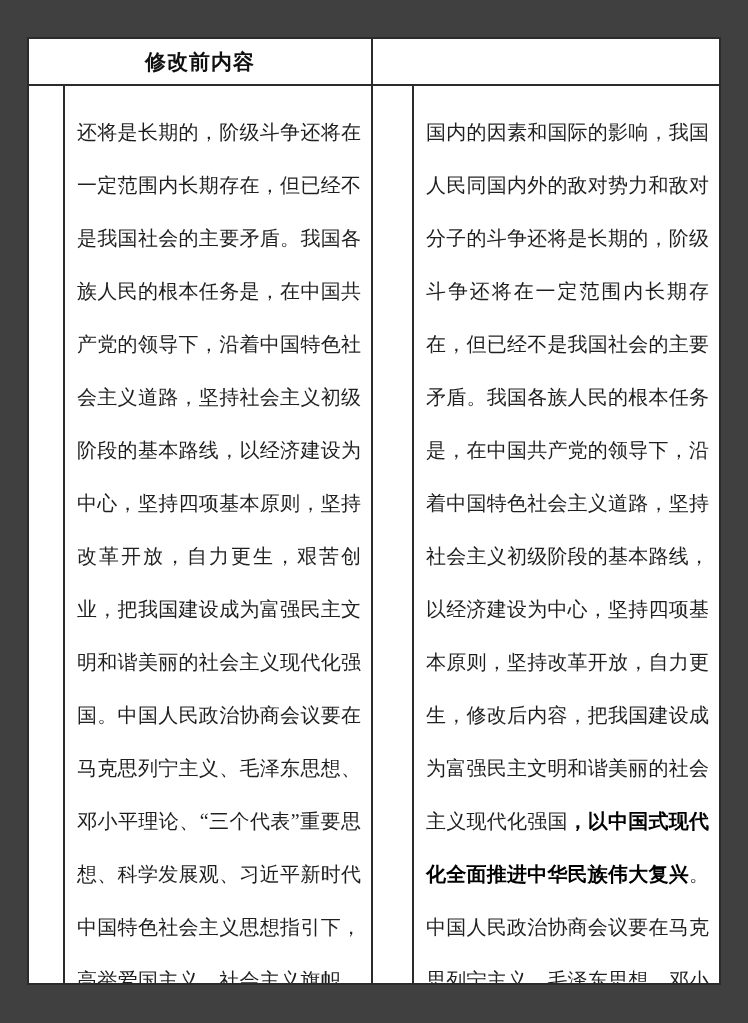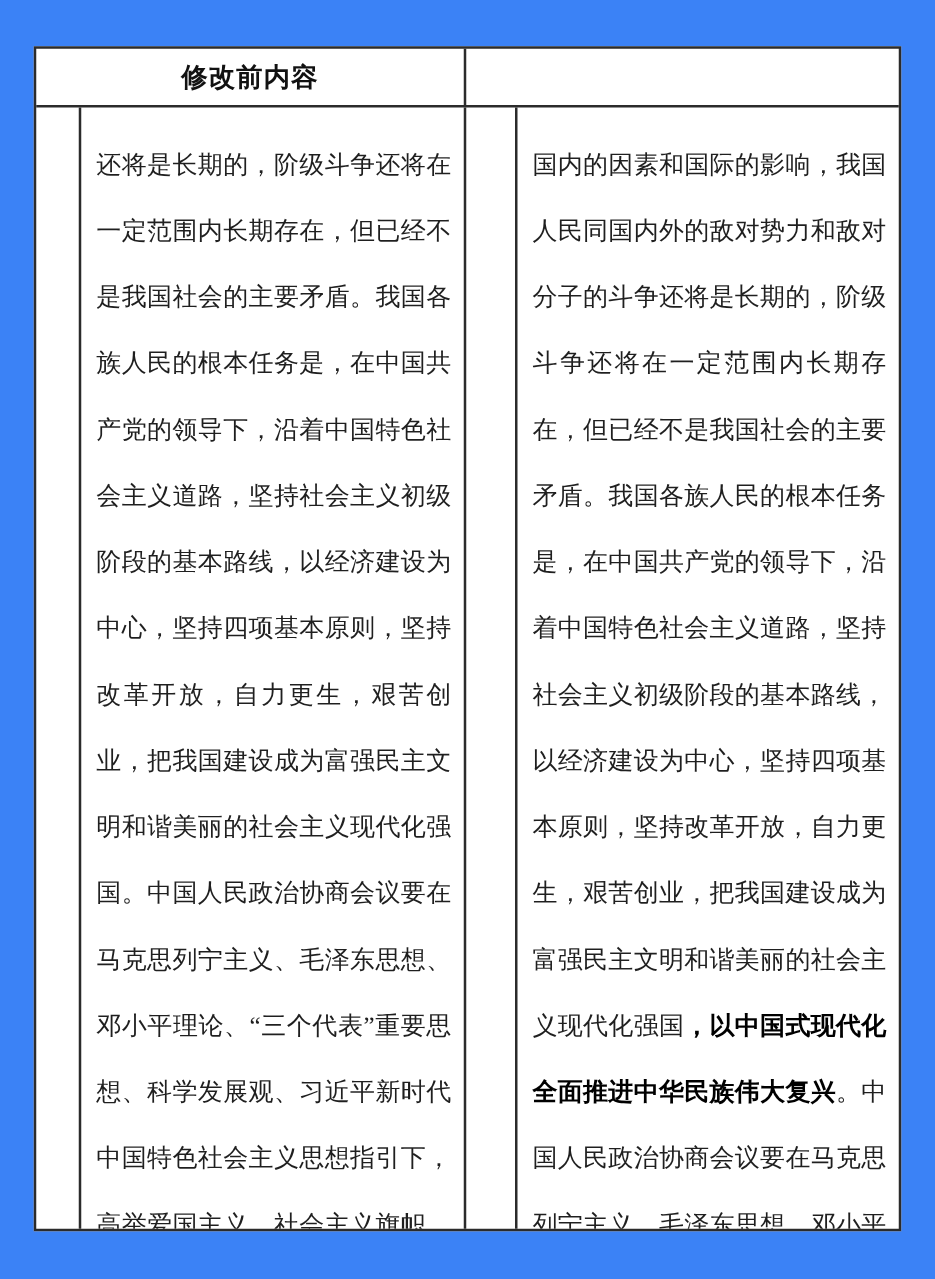--- a/index.html
+++ b/index.html
@@ -10,21 +10,21 @@
   body {
     width: 748px;
     height: 1023px;
     position: relative;
     font-family: "Liberation Serif", serif;
     color: #1f1f1f;
   }
   .page {
     position: absolute;
     inset: 0;
-    background: #3b82f6;
+    background: #404040;
     text-decoration: underline;
   }
   .cmp-table {
     position: absolute;
     left: 27px;
     top: 37px;
     width: 694px;
     height: 948px;
     border: 2px solid #2b2b2b;
     box-sizing: border-box;
@@ -107,18 +107,18 @@
 
       <div class="num-cell left"></div>
 
       <div class="text-cell left">
         <span>还将是长期的，阶级斗争还将在一定范围内长期存在，但已经不是我国社会的主要矛盾。我国各族人民的根本任务是，在中国共产党的领导下，沿着中国特色社会主义道路，坚持社会主义初级阶段的基本路线，以经济建设为中心，坚持四项基本原则，坚持改革开放，自力更生，艰苦创业，把我国建设成为富强民主文明和谐美丽的社会主义现代化强国。中国人民政治协商会议要在马克思列宁主义、毛泽东思想、邓小平理论、“三个代表”重要思想、科学发展观、习近平新时代中国特色社会主义思想指引下，高举爱国主义、社会主义旗帜，坚定中国特色社会主义道路自信、理论自信、制度自信、文化自信，坚持大团结大联合，坚</span>
       </div>
 
       <div class="num-cell right"></div>
 
       <div class="text-cell right">
-        <span>国内的因素和国际的影响，我国人民同国内外的敌对势力和敌对分子的斗争还将是长期的，阶级斗争还将在一定范围内长期存在，但已经不是我国社会的主要矛盾。我国各族人民的根本任务是，在中国共产党的领导下，沿着中国特色社会主义道路，坚持社会主义初级阶段的基本路线，以经济建设为中心，坚持四项基本原则，坚持改革开放，自力更生，艰苦创业，把我国建设成为富强民主文明和谐美丽的社会主义现代化强国</span><span class="bold-insert">，以中国式现代化全面推进中华民族伟大复兴</span><span>。中国人民政治协商会议要在马克思列宁主义、毛泽东思想、邓小平理论、“三个代表”重要思想、科学发展观、习近平新时代中国特色社会主义思想</span>
+        <span>国内的因素和国际的影响，我国人民同国内外的敌对势力和敌对分子的斗争还将是长期的，阶级斗争还将在一定范围内长期存在，但已经不是我国社会的主要矛盾。我国各族人民的根本任务是，在中国共产党的领导下，沿着中国特色社会主义道路，坚持社会主义初级阶段的基本路线，以经济建设为中心，坚持四项基本原则，坚持改革开放，自力更生，修改后内容，把我国建设成为富强民主文明和谐美丽的社会主义现代化强国</span><span class="bold-insert">，以中国式现代化全面推进中华民族伟大复兴</span><span>。中国人民政治协商会议要在马克思列宁主义、毛泽东思想、邓小平理论、“三个代表”重要思想、科学发展观、习近平新时代中国特色社会主义思想</span>
       </div>
 
     </div>
   </div>
 </div>
 
 </body></html>

